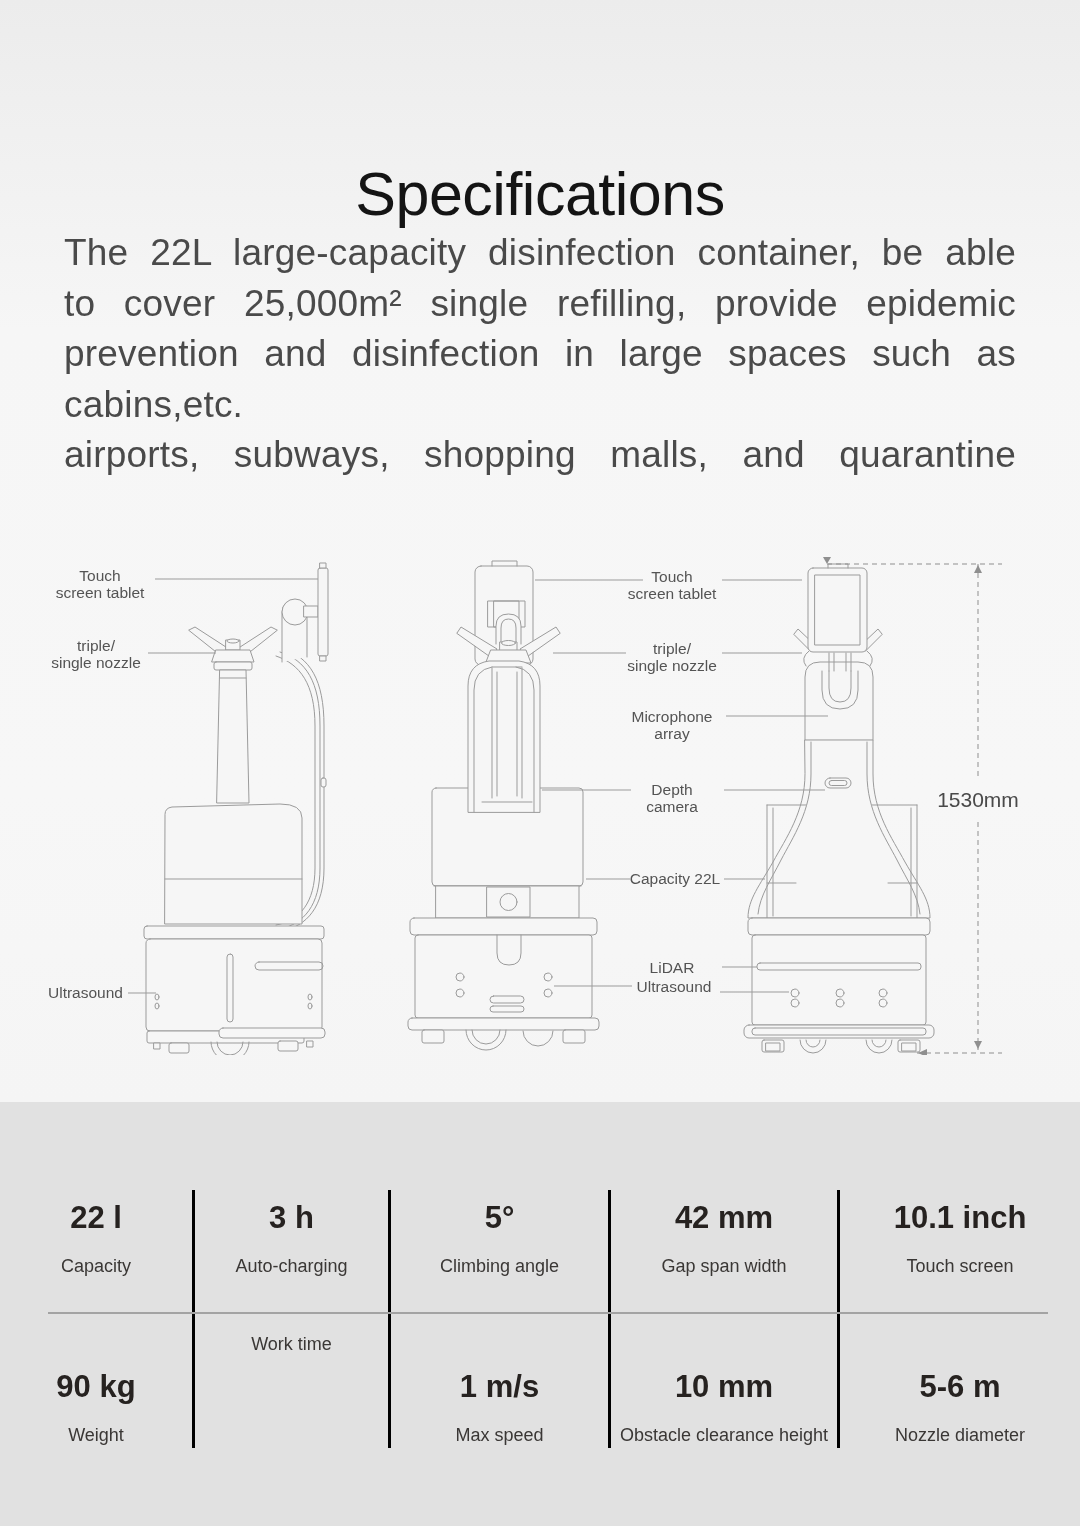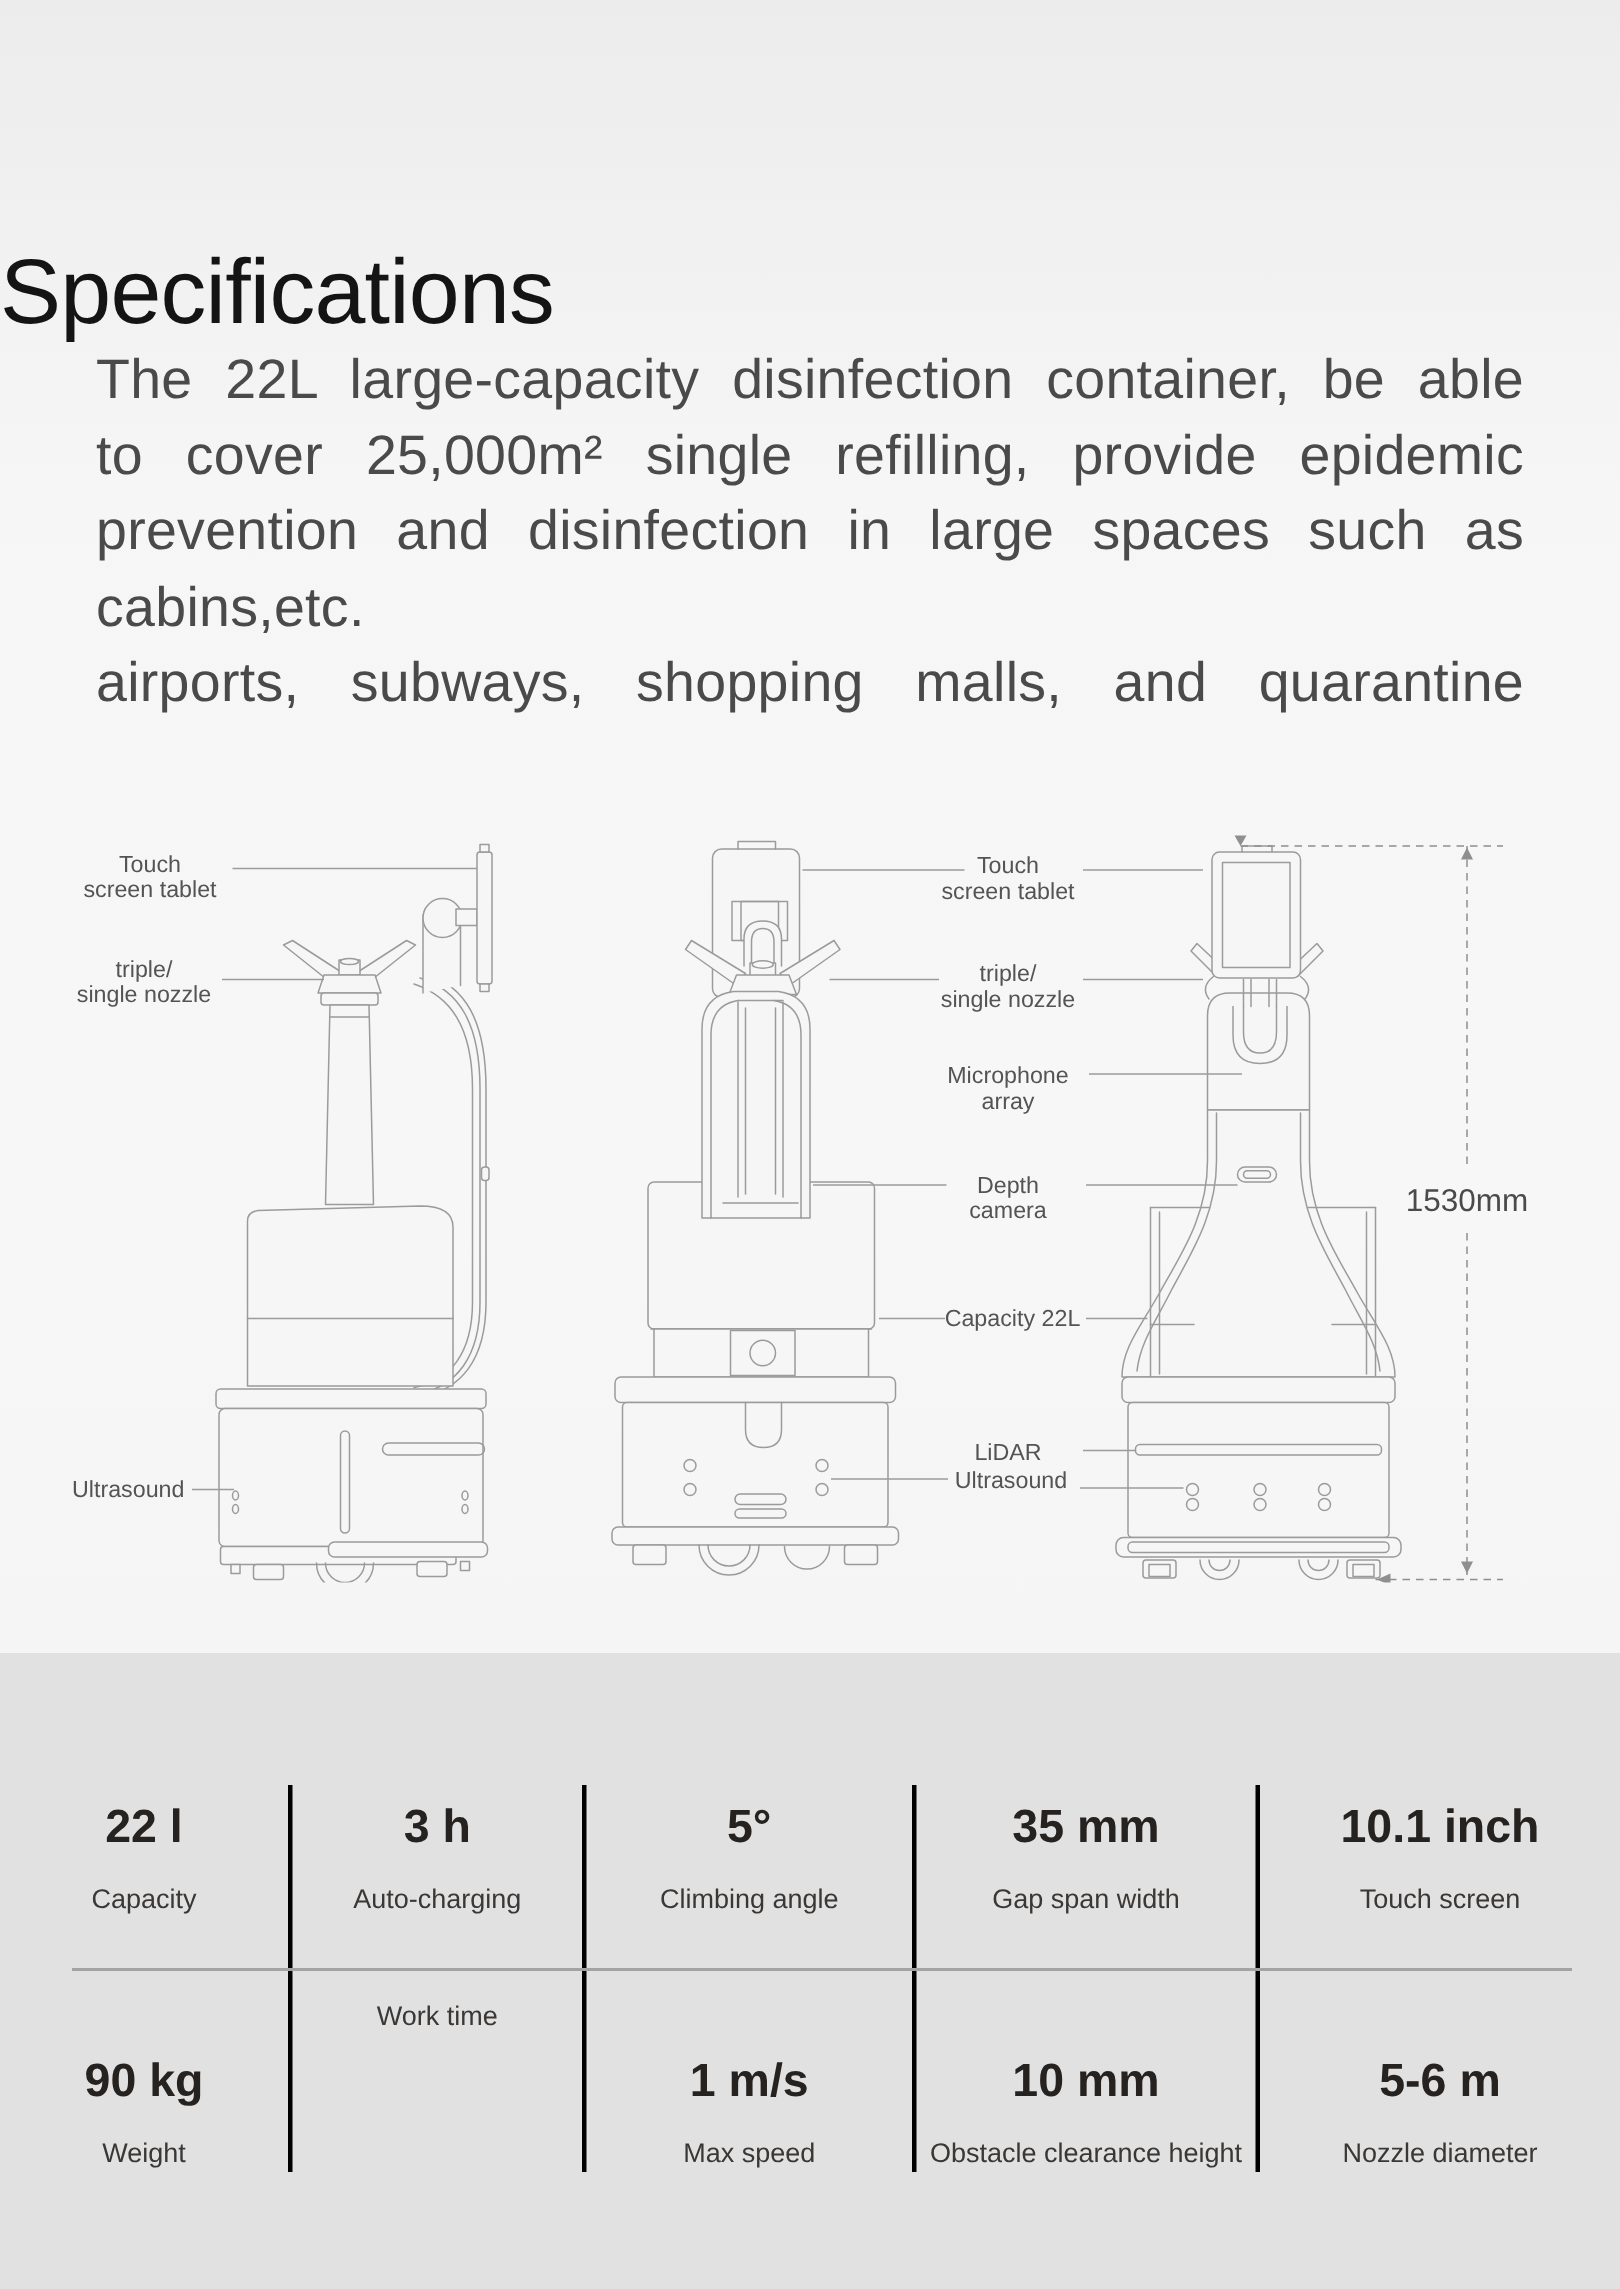--- a/index.html
+++ b/index.html
@@ -7,21 +7,21 @@
     position:relative; width:1080px; height:1526px; overflow:hidden;
     font-family:"Liberation Sans", sans-serif;
     background:#f5f5f5;
   }
   .top-area {
     position:absolute; left:0; top:0; width:1080px; height:1102px;
     background:linear-gradient(180deg,#ececec 0%,#f0f0f0 12%,#f6f6f6 30%,#f7f7f7 72%,#f5f5f5 100%);
   }
   .page-title {
     position:absolute; left:0; top:118px; width:1080px;
-    text-align:left; font-size:61px; font-weight:400; color:#141414;
+    text-align:center; font-size:61px; font-weight:400; color:#141414;
     letter-spacing:-0.5px;
   }
   .intro {
     position:absolute; left:64px; top:228px; width:952px;
     font-size:37px; color:#4a4a4a; letter-spacing:0.2px;
   }
   .intro-line { display:block; height:50.6px; line-height:50.6px;
     text-align:justify; text-align-last:justify; white-space:normal; }
   .intro-line.last { text-align-last:left; }
   .diagram-svg { position:absolute; left:30px; top:550px; }
@@ -275,21 +275,21 @@
       </div>
       <div class="spec-cell">
         <div class="spec-value">3 h</div>
         <div class="spec-label">Auto-charging</div>
       </div>
       <div class="spec-cell">
         <div class="spec-value">5°</div>
         <div class="spec-label">Climbing angle</div>
       </div>
       <div class="spec-cell">
-        <div class="spec-value">35 mm</div>
+        <div class="spec-value">42 mm</div>
         <div class="spec-label">Gap span width</div>
       </div>
       <div class="spec-cell">
         <div class="spec-value">10.1 inch</div>
         <div class="spec-label">Touch screen</div>
       </div>
     </div>
     <div class="spec-rule"></div>
     <div class="spec-row row2">
       <div class="spec-cell">

